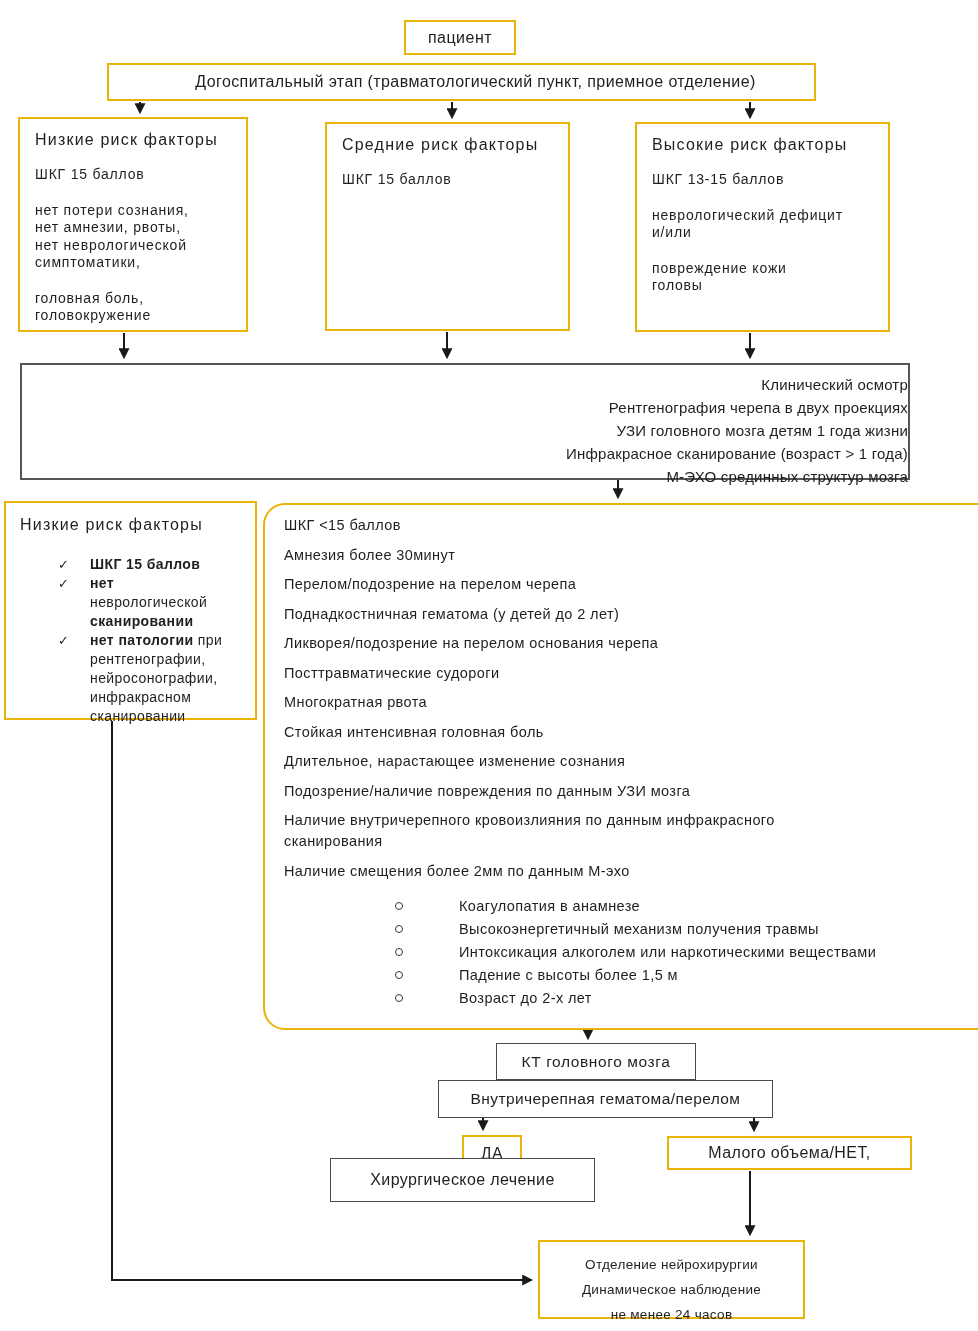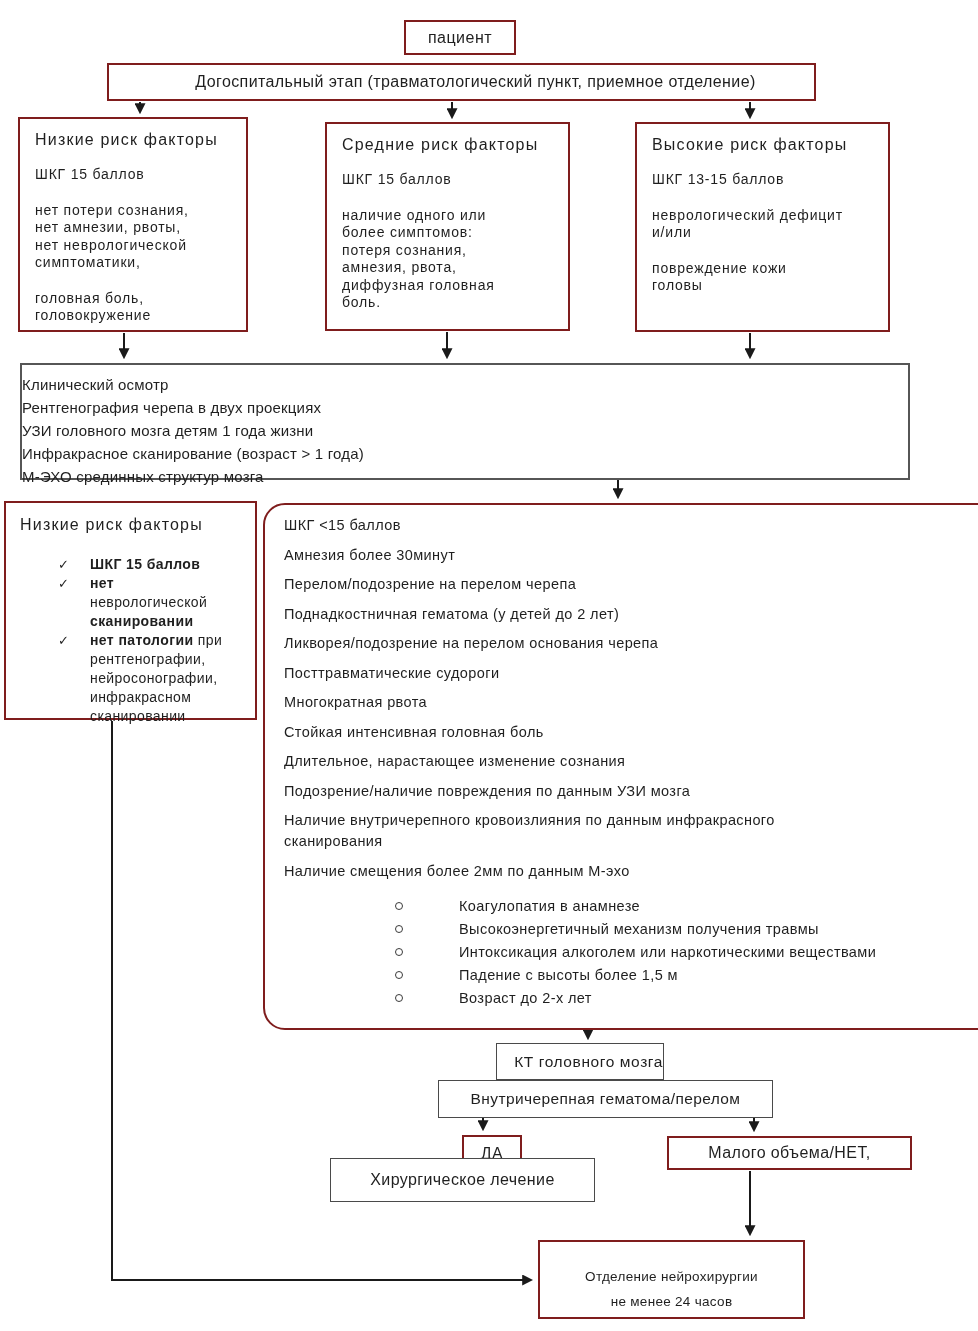--- a/index.html
+++ b/index.html
@@ -7,66 +7,66 @@
   #canvas {
     position: relative;
     width: 978px;
     height: 1331px;
     background: #ffffff;
     overflow: hidden;
   }
   .box {
     position: absolute;
     background: #ffffff;
-    border: 2px solid #7f1d1d;
+    border: 2px solid #eab308;
     box-sizing: border-box;
   }
   .thin { border-width: 1.5px; border-color: #4a4a4a; }
   .gray { border-color: #565656; }
   .center-flex { display: flex; align-items: center; justify-content: center; }
 
   
   #patient-box   { left: 404px; top: 20px;  width: 112px; height: 35px; font-size: 16px; letter-spacing: .5px; }
   #prehospital-box { left: 107px; top: 63px; width: 709px; height: 38px; font-size: 16px; letter-spacing: .4px; padding-left: 28px; }
 
   
   #low-risk-box    { left: 18px;  top: 117px; width: 230px; height: 215px; }
   #medium-risk-box { left: 325px; top: 122px; width: 245px; height: 209px; }
   #high-risk-box   { left: 635px; top: 122px; width: 255px; height: 210px; }
   .risk { padding: 11px 8px 0 15px; }
   .risk .box-title { font-size: 16px; letter-spacing: 1.2px; line-height: 20px; margin: 0 0 16px 0; font-weight: normal; }
   .risk p { margin: 0 0 18px 0; font-size: 14px; line-height: 17.5px; letter-spacing: .8px; white-space: pre-line; }
 
   
-  #exam-box { left: 20px; top: 363px; width: 890px; height: 117px; text-align: left; padding-top: 8px; }
+  #exam-box { left: 20px; top: 363px; width: 890px; height: 117px; text-align: right; padding-top: 8px; }
   #exam-box .exam-line { font-size: 15px; line-height: 23px; letter-spacing: .2px; }
 
   
   #checklist-box { left: 4px; top: 501px; width: 253px; height: 219px; padding: 12px 6px 0 14px; }
   #checklist-box .box-title { font-size: 16px; letter-spacing: 1.2px; line-height: 20px; margin: 0 0 20px 0; }
   #checklist-box ul { list-style: none; margin: 0; padding: 0 0 0 38px; }
   #checklist-box li { display: flex; font-size: 14px; line-height: 19px; letter-spacing: .4px; margin: 0; }
   #checklist-box .check { width: 14px; margin-right: 18px; flex: none; font-size: 13px; }
   #checklist-box strong { letter-spacing: .4px; }
   .pre { white-space: pre-line; }
 
   
   #findings-box { left: 263px; top: 503px; width: 776px; height: 527px; padding: 10px 14px 0 19px; border-radius: 22px; }
   #findings-box p { margin: 0 0 8.5px 0; font-size: 14.5px; line-height: 21px; letter-spacing: .4px; white-space: pre-line; }
   #findings-box ul { list-style: none; margin: 14px 0 0 0; padding: 0 0 0 111px; }
   #findings-box li { display: flex; font-size: 14.5px; line-height: 21px; letter-spacing: .4px; margin-bottom: 2px; gap: 31px; }
   #findings-box .circle-bullet { flex: none; width: 8px; height: 8px; border: 1.5px solid #3a3a3a; border-radius: 50%; margin: 6px 25px 0 0; box-sizing: border-box; }
 
   
-  #ct-box           { left: 496px; top: 1043px; width: 168px; height: 37px; font-size: 15.5px; letter-spacing: .6px; justify-content: flex-end; }
+  #ct-box           { left: 496px; top: 1043px; width: 200px; height: 37px; font-size: 15.5px; letter-spacing: .6px; }
   #hematoma-box     { left: 438px; top: 1080px; width: 335px; height: 38px; font-size: 15.5px; letter-spacing: .4px; }
   #yes-box          { left: 462px; top: 1135px; width: 60px;  height: 37px; font-size: 16px; letter-spacing: .6px; }
   #small-volume-box { left: 667px; top: 1136px; width: 245px; height: 34px; font-size: 16px; letter-spacing: .4px; }
   #surgery-box      { left: 330px; top: 1158px; width: 265px; height: 44px; font-size: 16px; letter-spacing: .4px; }
-  #neurosurgery-box { left: 538px; top: 1240px; width: 267px; height: 79px; text-align: center; padding-top: 22px; }
+  #neurosurgery-box { left: 538px; top: 1240px; width: 267px; height: 79px; text-align: center; padding-top: 10px; }
   #neurosurgery-box .ns-line { font-size: 13.5px; line-height: 25px; letter-spacing: .3px; }
 
   
   #connectors { position: absolute; left: 0; top: 0; width: 978px; height: 1331px; pointer-events: none; }
   #connectors line, #connectors polyline { stroke: #1a1a1a; stroke-width: 2; fill: none; }
 </style>
 </head>
 <body>
 
 <div id="canvas">
@@ -106,26 +106,20 @@
 нет амнезии, рвоты,
 нет неврологической
 симптоматики,</p>
     <p>головная боль,
 головокружение</p>
   </div>
 
   <div class="box risk" id="medium-risk-box">
     <div class="box-title">Средние риск факторы</div>
     <p>ШКГ 15 баллов</p>
-    <p>наличие одного или
-более симптомов:
-потеря сознания,
-амнезия, рвота,
-диффузная головная
-боль.</p>
   </div>
 
   <div class="box risk" id="high-risk-box">
     <div class="box-title">Высокие риск факторы</div>
     <p>ШКГ 13-15 баллов</p>
     <p>неврологический дефицит
 и/или</p>
     <p>повреждение кожи
 головы</p>
   </div>
@@ -212,16 +206,17 @@
   <div class="box center-flex" id="small-volume-box">
     <span>Малого объема/НЕТ,</span>
   </div>
 
   <div class="box thin center-flex" id="surgery-box">
     <span>Хирургическое лечение</span>
   </div>
 
   <div class="box" id="neurosurgery-box">
     <div class="ns-line">Отделение нейрохирургии</div>
+    <div class="ns-line">Динамическое наблюдение</div>
     <div class="ns-line">не менее 24 часов</div>
   </div>
 
 </div>
 
 </body></html>

